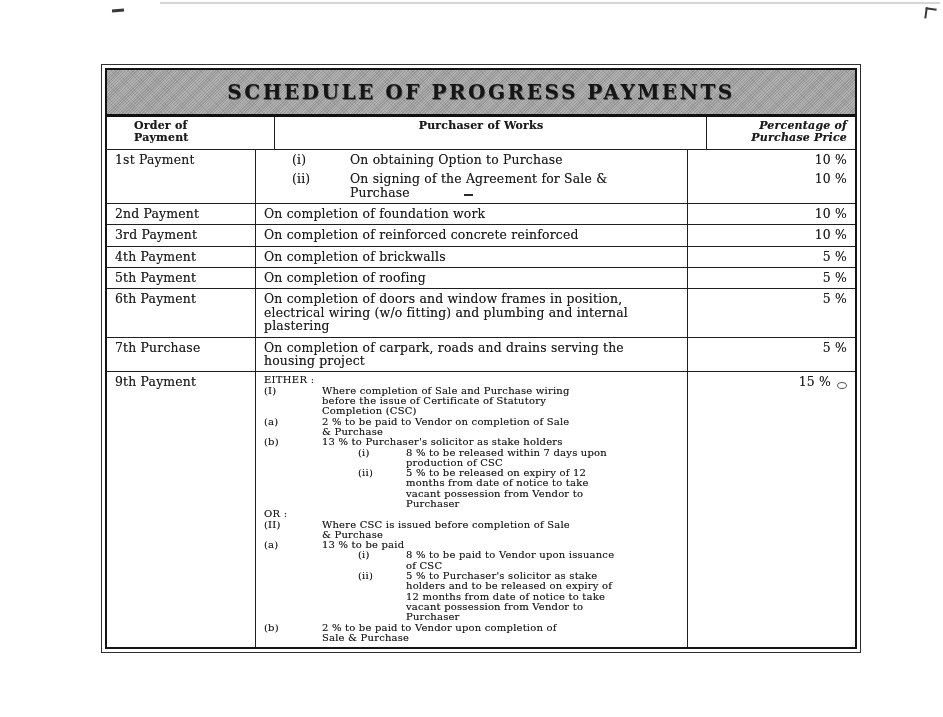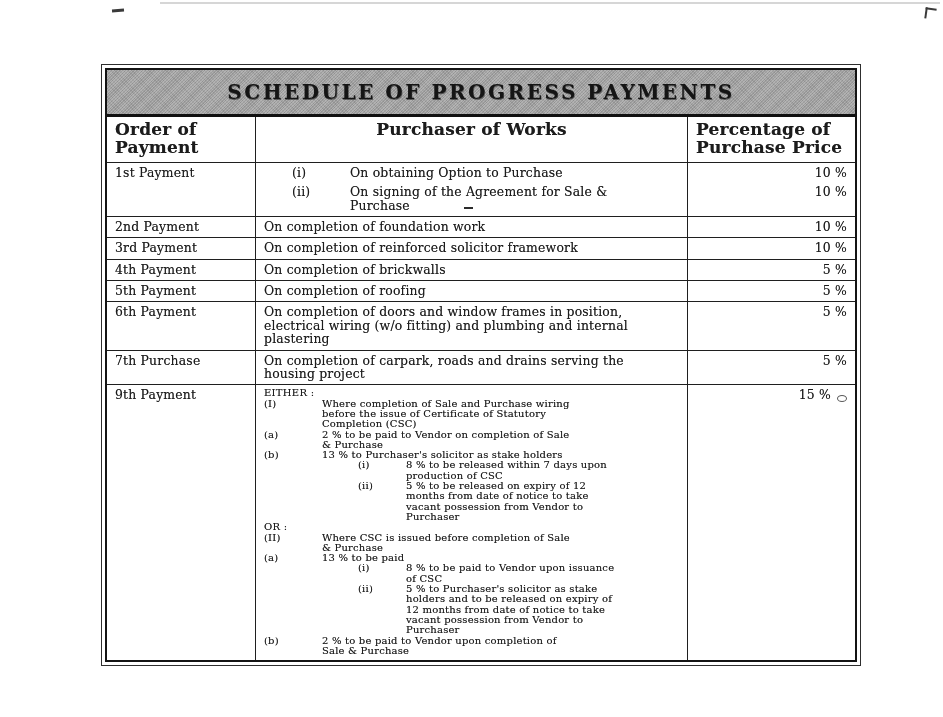--- a/index.html
+++ b/index.html
@@ -41,23 +41,23 @@
 
   .tbl{background:var(--paper);}
   .row{display:grid;grid-template-columns:148px 1fr 168px;align-items:stretch;}
   .row + .row{border-top:1.5px solid var(--line);}
   .cell{
     padding:3px 8px 4px;font-size:12.4px;line-height:1.08;letter-spacing:.2px;
     text-shadow:0 0 .5px rgba(25,25,25,.55);
   }
   .mid,.pct{border-left:1.5px solid var(--line);}
   .pct{text-align:right;}
-  .hdr .cell{font-weight:bold;padding-bottom:5px;font-size:17px;}
+  .hdr .cell{font-weight:bold;padding-bottom:5px;font-size:11px;margin-left:19px;}
   .hdr .mid{display:flex;align-items:flex-start;justify-content:center;}
-  .hdr .pct{text-align:left;}
+  .hdr .pct{text-align:right;font-style:italic;}
   .pre{white-space:pre-line;}
 
   
   .r1-mid{position:relative;}
   .r1-item{display:grid;grid-template-columns:58px 1fr;padding-left:28px;}
   .r1-item + .r1-item{margin-top:6px;}
   .pct-v + .pct-v{margin-top:6px;}
   .dash-artifact{position:absolute;left:208px;top:44px;width:9px;height:2px;background:#2b2b2b;}
 
   
@@ -117,21 +117,21 @@
       </div>
 
       <div class="row">
         <div class="cell">2nd Payment</div>
         <div class="cell mid pre">On completion of foundation work</div>
         <div class="cell pct">10 %</div>
       </div>
 
       <div class="row">
         <div class="cell">3rd Payment</div>
-        <div class="cell mid pre">On completion of reinforced solicitor framework</div>
+        <div class="cell mid pre">On completion of reinforced concrete reinforced</div>
         <div class="cell pct">10 %</div>
       </div>
 
       <div class="row">
         <div class="cell">4th Payment</div>
         <div class="cell mid pre">On completion of brickwalls</div>
         <div class="cell pct">5 %</div>
       </div>
 
       <div class="row">

